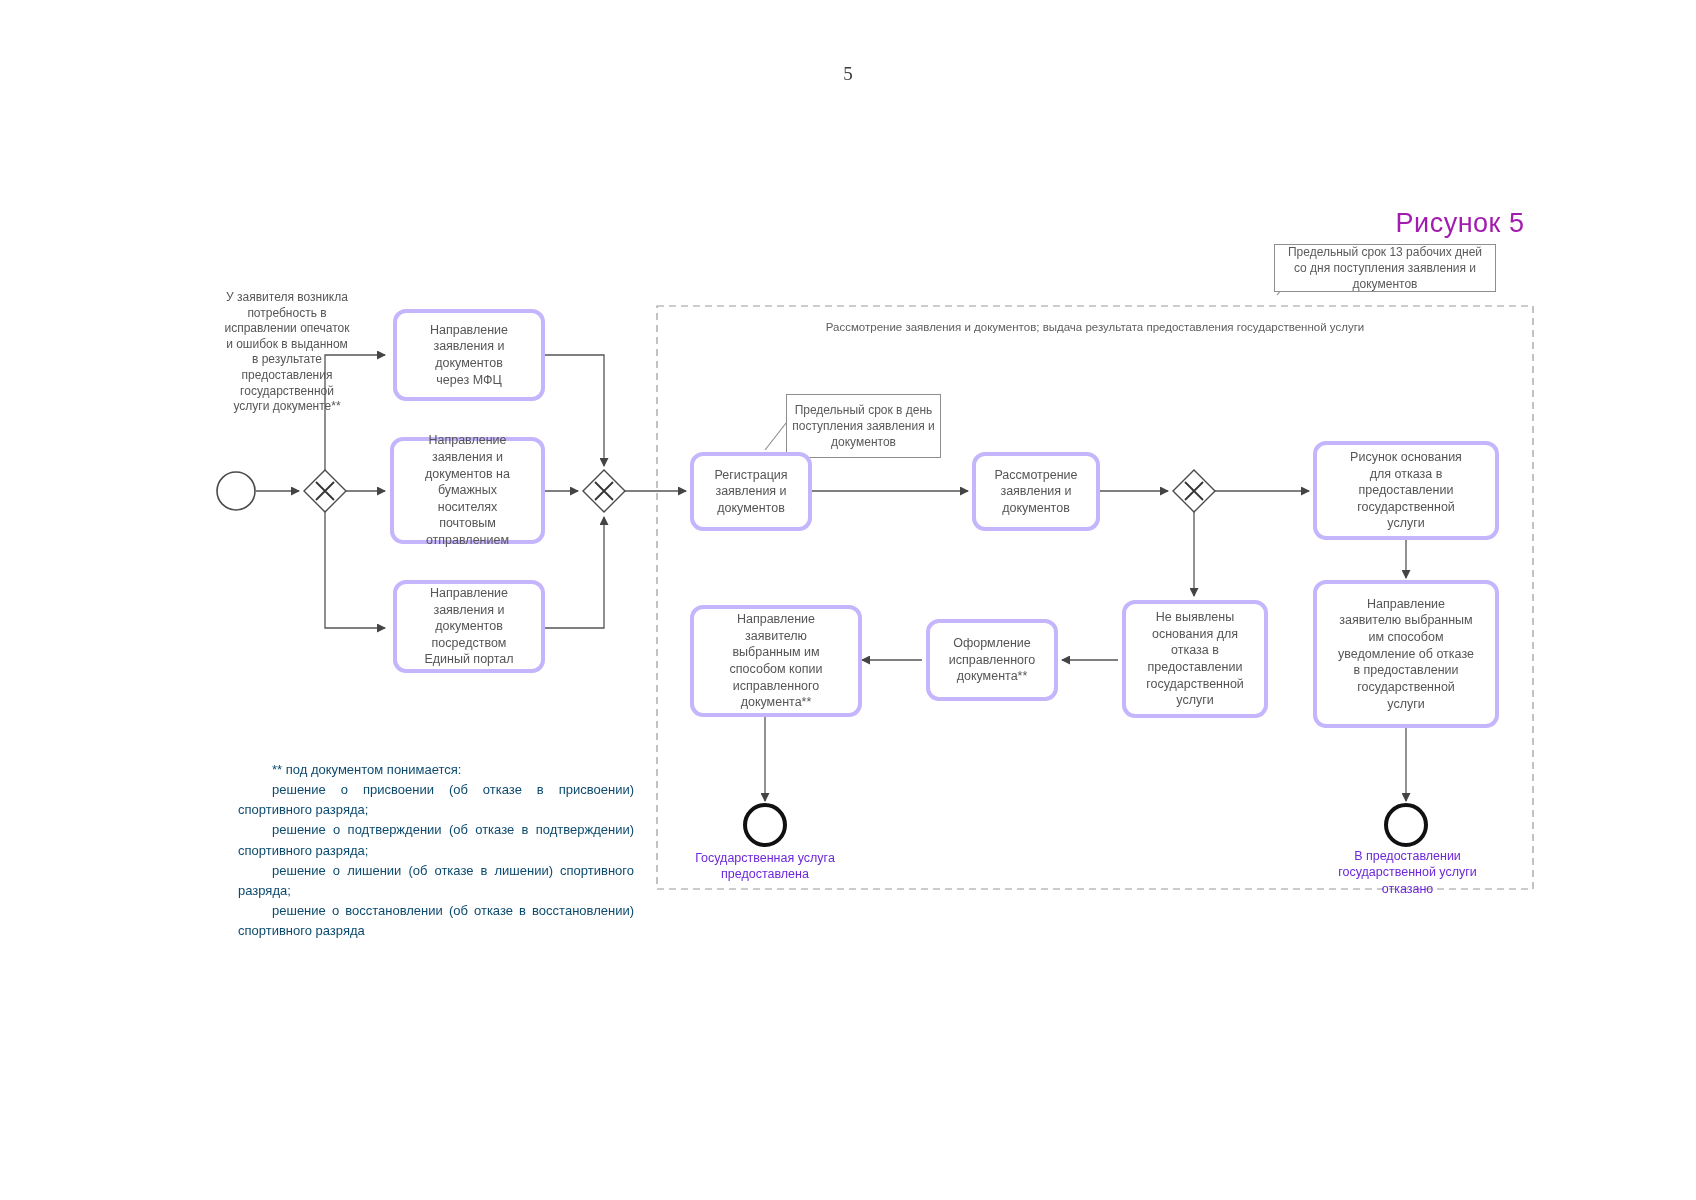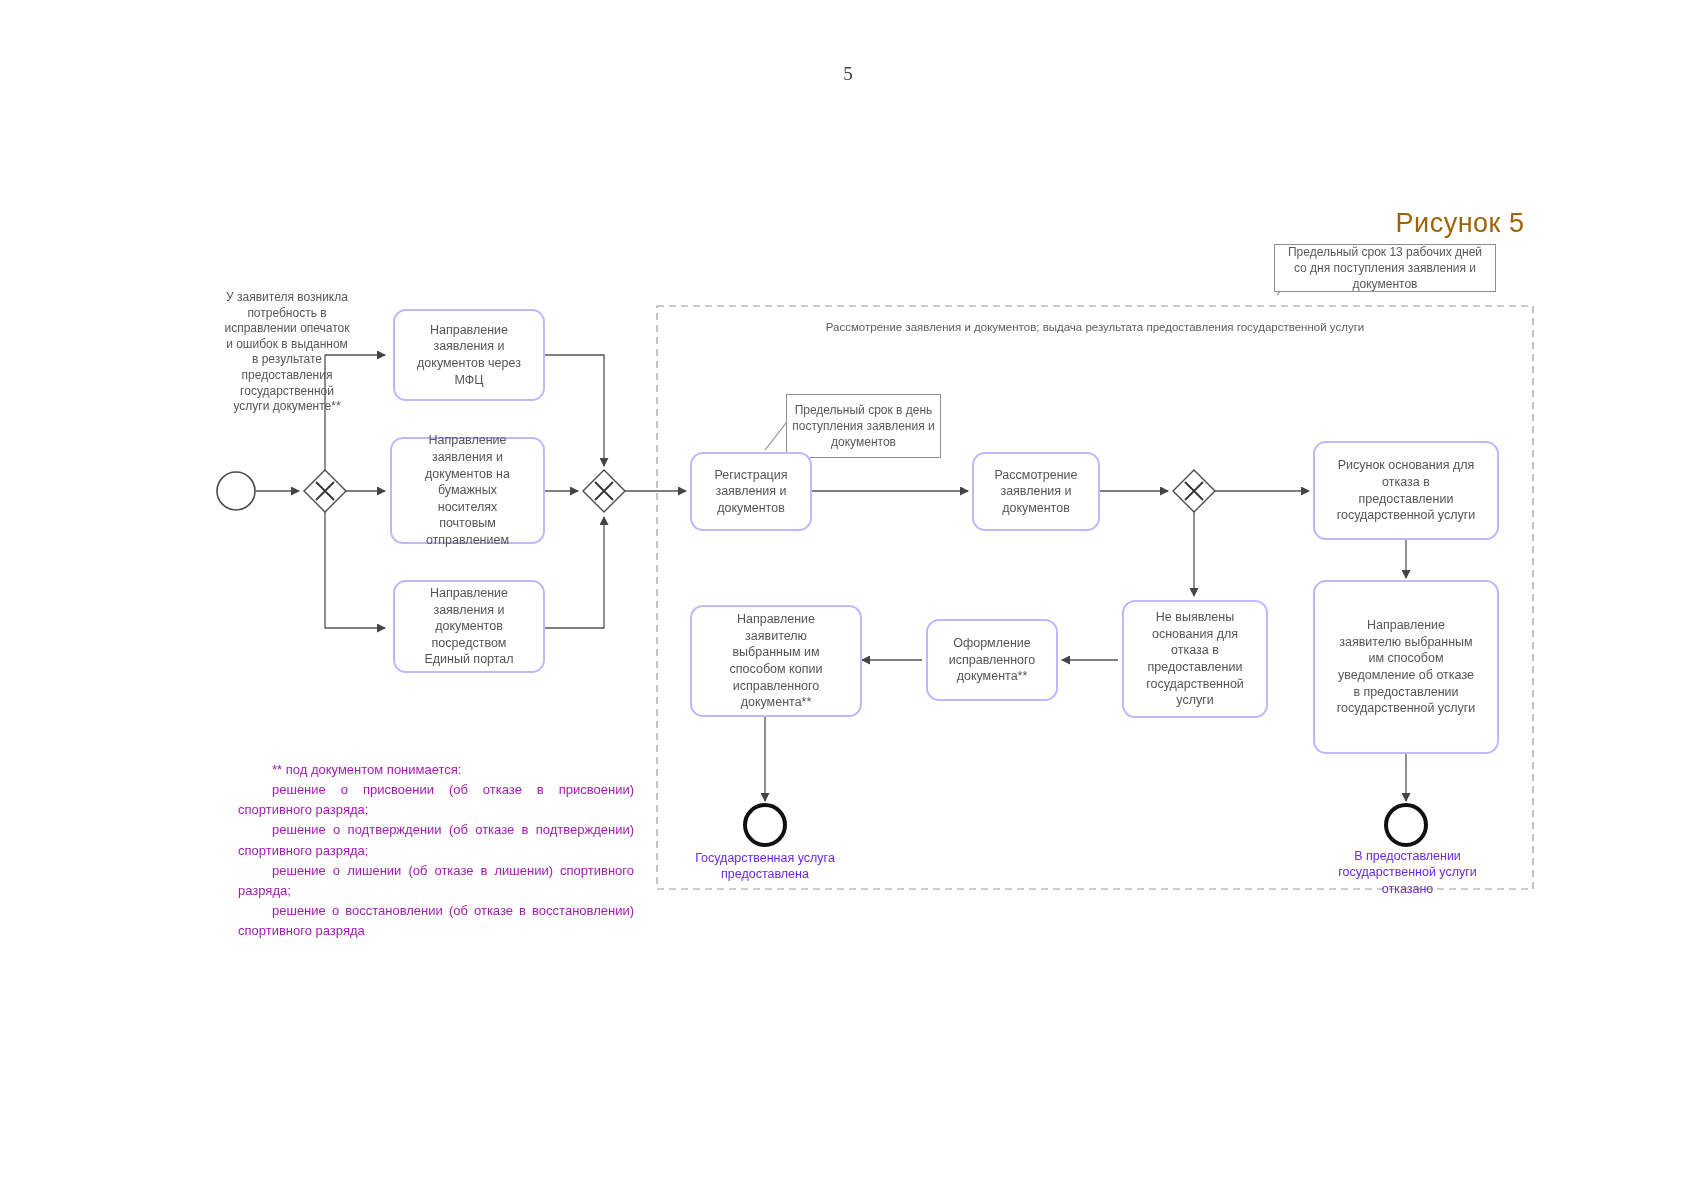--- a/index.html
+++ b/index.html
@@ -1,30 +1,30 @@
 <!DOCTYPE html>
 <html><head>
 <meta charset="utf-8">
 <style>
   html,body{margin:0;padding:0;background:#fff;}
   body{width:1696px;height:1200px;position:relative;font-family:"Liberation Sans",sans-serif;color:#4a4a4a;overflow:hidden;}
   #page{position:absolute;left:0;top:0;width:1696px;height:1200px;}
   #svgroot{position:absolute;left:0;top:0;width:1696px;height:1200px;}
 
   .pgnum{position:absolute;left:0;top:63px;width:1696px;text-align:center;font-size:19px;color:#3b3b3b;font-family:"Liberation Serif",serif;}
-  .figtitle{position:absolute;left:1330px;top:208px;width:260px;text-align:center;font-size:27px;color:#a16207;letter-spacing:.5px;font-family:"Liberation Sans",sans-serif;}
+  .figtitle{position:absolute;left:1330px;top:208px;width:260px;text-align:center;font-size:27px;color:#a21caf;letter-spacing:.5px;font-family:"Liberation Sans",sans-serif;}
 
   .node{position:absolute;box-sizing:border-box;display:flex;align-items:center;justify-content:center;text-align:center;
-        border:2px solid #c4b5fd;border-radius:13px;background:#fff;color:#555;font-size:12.5px;line-height:1.33;padding:4px 21px;}
+        border:4px solid #c4b5fd;border-radius:13px;background:#fff;color:#555;font-size:12.5px;line-height:1.33;padding:4px 21px;}
   .note{position:absolute;box-sizing:border-box;display:flex;align-items:center;justify-content:center;text-align:center;
         border:1px solid #8e8e8e;background:#fff;color:#5a5a5a;font-size:12px;line-height:1.35;padding:3px 5px;}
   .freetext{position:absolute;text-align:center;font-size:12px;line-height:1.3;color:#565656;margin-left:48px;}
   .lanelabel{position:absolute;font-size:11.5px;color:#5d5d5d;text-align:center;white-space:nowrap;}
   .endlabel{position:absolute;text-align:center;font-size:12.5px;line-height:1.3;color:#6d28d9;}
-  .footnote{position:absolute;font-size:13px;line-height:1.55;color:#a21caf;text-align:justify;font-family:"Liberation Sans",sans-serif;}
+  .footnote{position:absolute;font-size:13px;line-height:1.55;color:#0c4a6e;text-align:justify;font-family:"Liberation Sans",sans-serif;}
   .footnote p{margin:0;}
   .fn-ind{text-indent:34px;}
   .fn-j{text-align:justify;text-align-last:left;}
 </style>
 </head>
 <body>
 
 <div id="page">
 
   <div class="pgnum">5</div>
@@ -151,21 +151,21 @@
   </div>
 
   <div class="node" style="left:690px;top:605px;width:172px;height:112px;">
     <span>Направление заявителю выбранным им способом копии исправленного документа**</span>
   </div>
 
   <div class="node" style="left:926px;top:619px;width:132px;height:82px;">
     <span>Оформление исправленного документа**</span>
   </div>
 
-  <div class="node" style="left:1313px;top:580px;width:186px;height:174px;">
+  <div class="node" style="left:1313px;top:580px;width:186px;height:148px;">
     <span>Направление заявителю выбранным им способом уведомление об отказе в предоставлении государственной услуги</span>
   </div>
 
   <div class="endlabel" style="left:675px;top:850px;width:180px;">
     <span>Государственная услуга предоставлена</span>
   </div>
 
   <div class="endlabel" style="left:1325px;top:848px;width:165px;">
     <span>В предоставлении государственной услуги отказано</span>
   </div>

